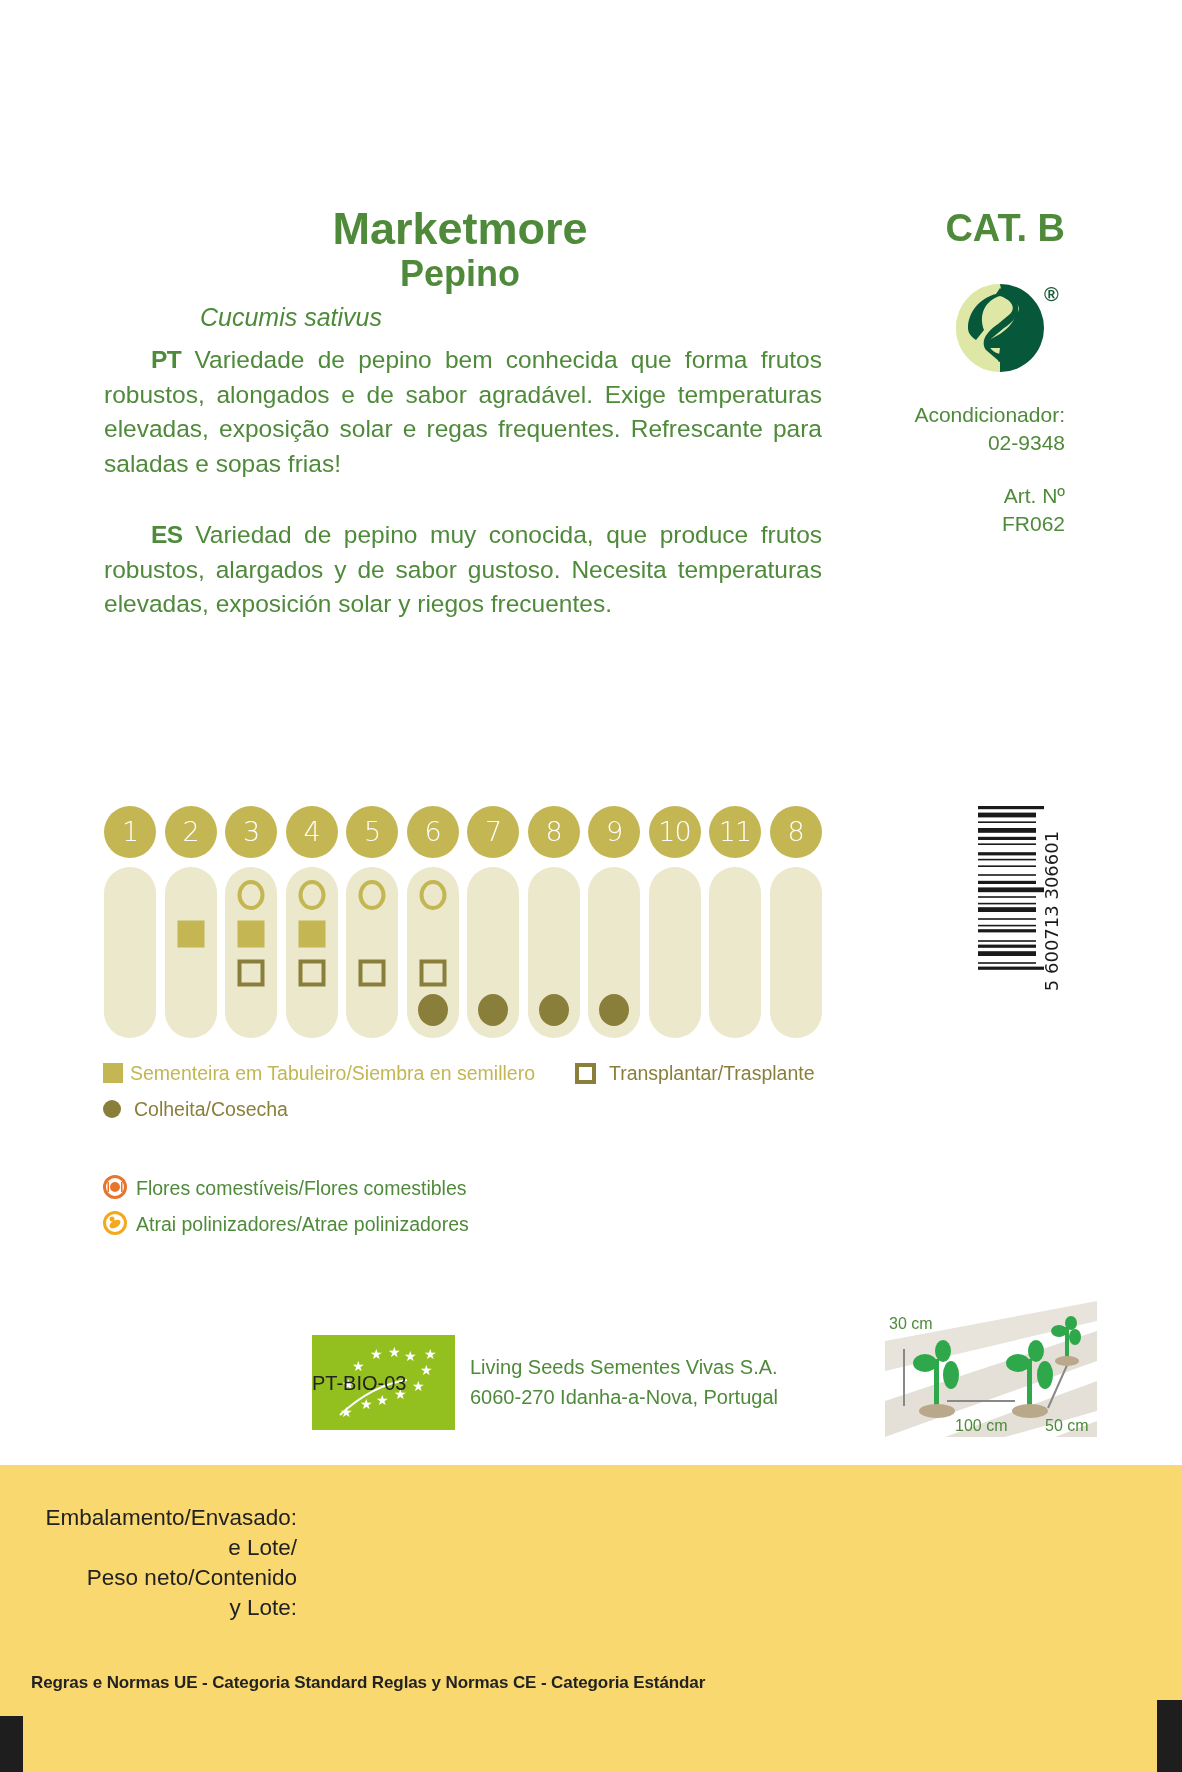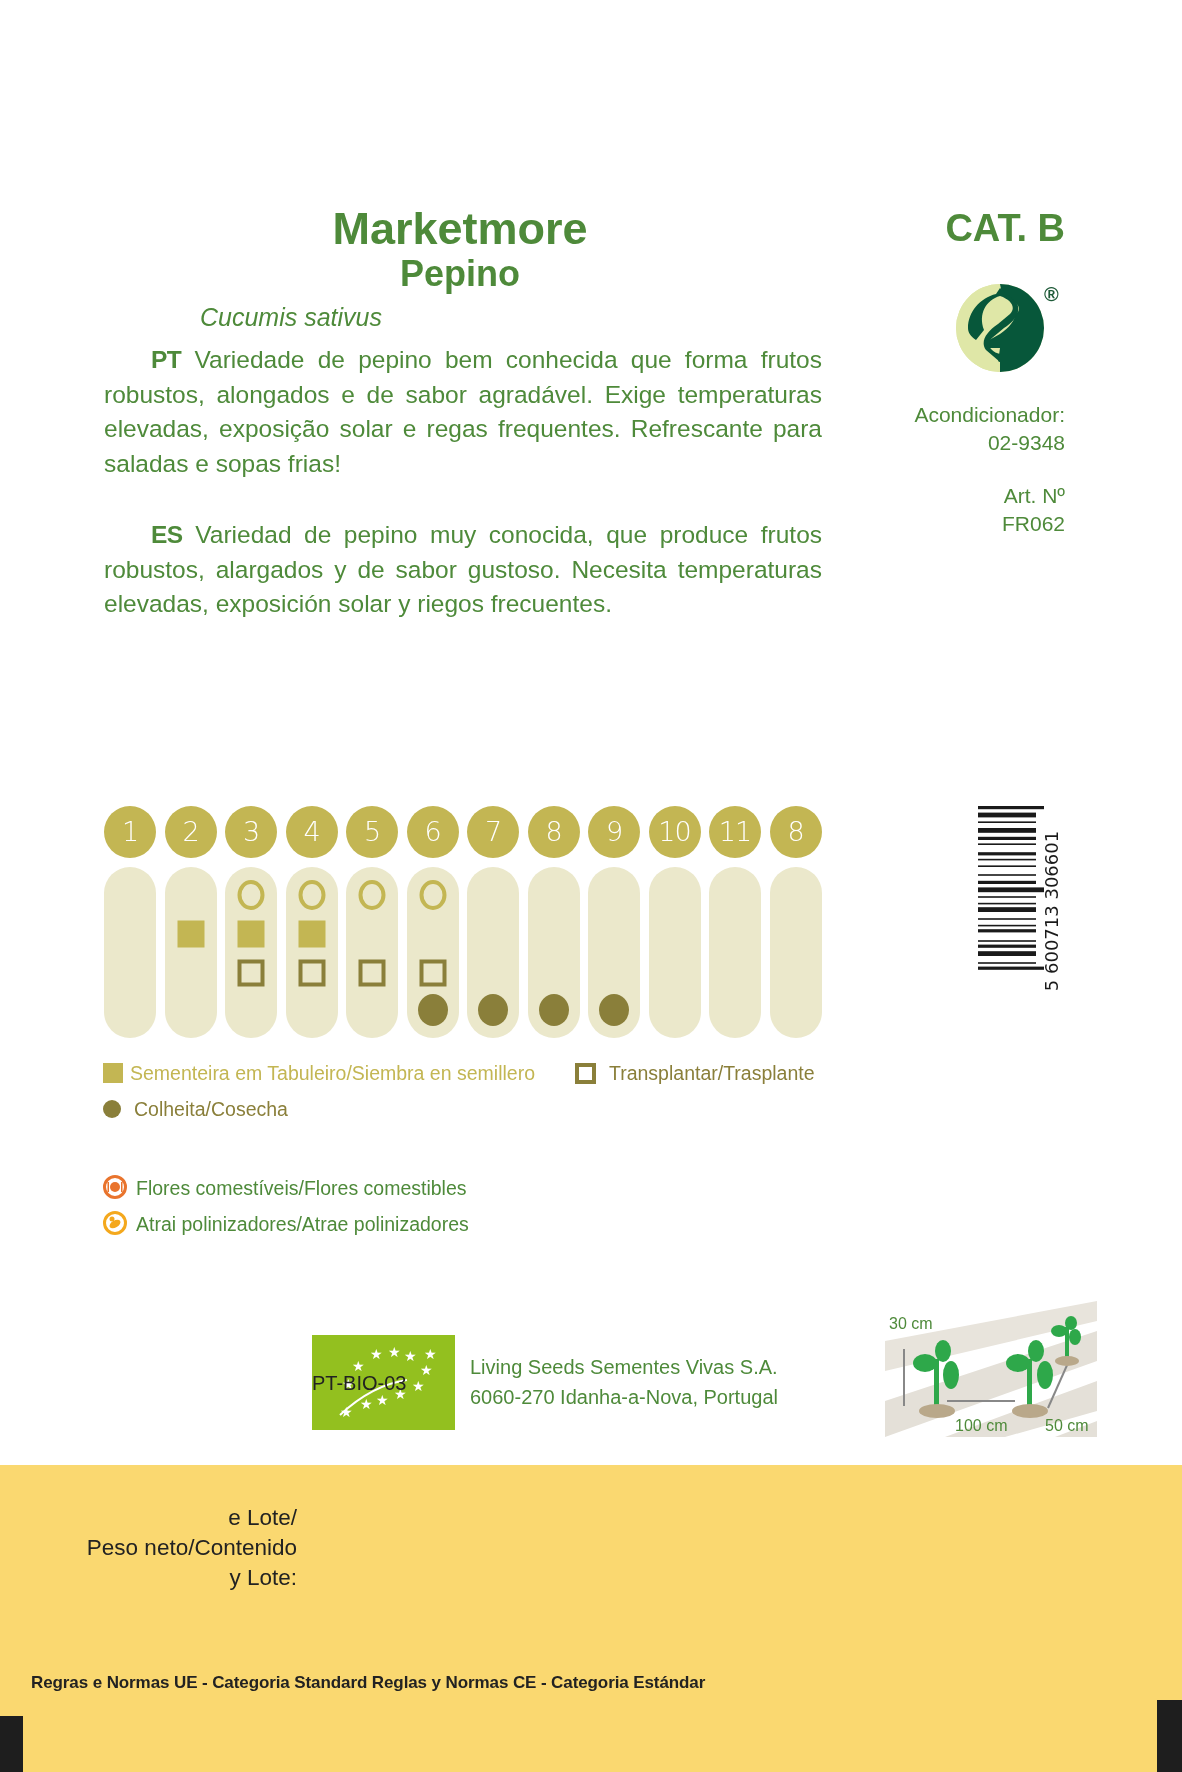--- a/index.html
+++ b/index.html
@@ -277,19 +277,20 @@
         <ellipse cx="182" cy="60" rx="12" ry="5"></ellipse>
     </g>
     <text x="4" y="28" font-family="Liberation Sans, sans-serif" font-size="16" fill="#4e8a3a">30 cm</text>
     <text x="70" y="130" font-family="Liberation Sans, sans-serif" font-size="16" fill="#4e8a3a">100 cm</text>
     <text x="160" y="130" font-family="Liberation Sans, sans-serif" font-size="16" fill="#4e8a3a">50 cm</text>
   </svg>
 </div>
 
 <div class="abs footer"></div>
 <div class="abs pack">
+  <div>Embalamento/Envasado:</div>
   <div>e Lote/</div>
   <div>Peso neto/Contenido</div>
   <div>y Lote:</div>
 </div>
 <div class="abs rules">Regras e Normas UE - Categoria Standard Reglas y Normas CE - Categoria Estándar</div>
 <div class="abs bar-l"></div>
 <div class="abs bar-r"></div>
 
 </body></html>

